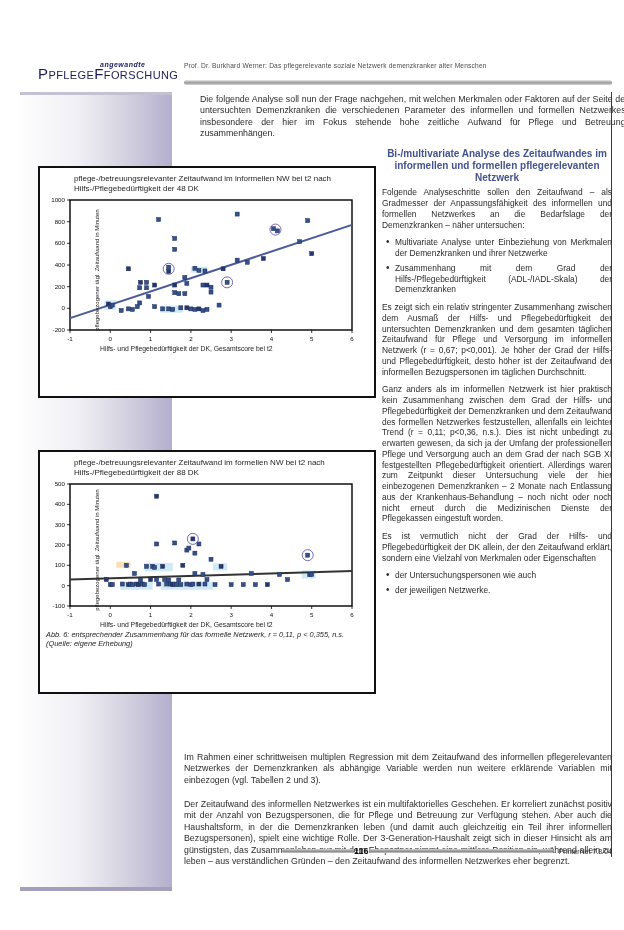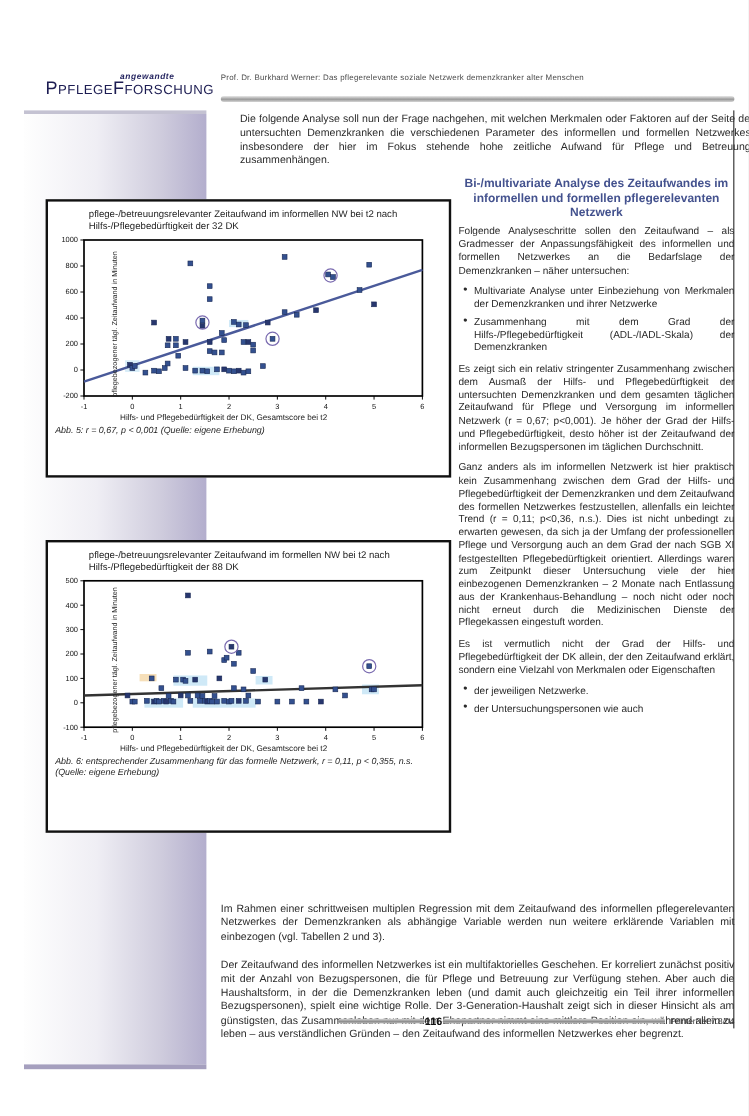--- a/index.html
+++ b/index.html
@@ -61,21 +61,21 @@
 <div class="brand">
   <span class="over">angewandte</span>
   <span class="word"><span class="cap">P</span><span>Pflege</span><span class="cap">F</span><span>Forschung</span></span>
 </div>
 <div class="hdr-right">Prof. Dr. Burkhard Werner: Das pflegerelevante soziale Netzwerk demenzkranker alter Menschen</div>
 <div class="hdr-rule"></div>
 
 <div class="intro">Die folgende Analyse soll nun der Frage nachgehen, mit welchen Merkmalen oder Faktoren auf der Seite der untersuchten Demenzkranken die verschiedenen Parameter des informellen und formellen Netzwerkes, insbesondere der hier im Fokus stehende hohe zeitliche Aufwand für Pflege und Betreuung, zusammenhängen.</div>
 
 <div class="figbox one">
-  <div class="fig-title">pflege-/betreuungsrelevanter Zeitaufwand im informellen NW bei t2 nach Hilfs-/Pflegebedürftigkeit der 32 DK</div>
+  <div class="fig-title">pflege-/betreuungsrelevanter Zeitaufwand im informellen NW bei t2 nach Hilfs-/Pflegebedürftigkeit der 48 DK</div>
   <div class="fig-wrap">
     <div class="ylab">pflegebezogener tägl. Zeitaufwand in Minuten</div>
     <svg id="chart0" width="316" height="150">
         <rect x="60.24285714285714" y="105.20833333333334" width="12.085714285714282" height="9.749999999999986" fill="#d8edf8"></rect>
         <rect x="116.64285714285715" y="110.625" width="22.15714285714286" height="7.041666666666671" fill="#cfe9f7"></rect>
         <rect x="146.85714285714283" y="71.625" width="16.114285714285728" height="5.958333333333329" fill="#cfe9f7"></rect>
         <rect x="26" y="5" width="282" height="130" fill="none" stroke="#000000" stroke-width="1.4"></rect>
         <line x1="23" y1="5" x2="26" y2="5" stroke="#000000" stroke-width="0.8"></line>
         <text x="21" y="7" text-anchor="end" font-size="6.2" font-family="Liberation Sans, sans-serif" fill="#111">1000</text>
         <line x1="23" y1="26.666666666666664" x2="26" y2="26.666666666666664" stroke="#000000" stroke-width="0.8"></line>
@@ -162,21 +162,20 @@
         <rect x="231.4714285714286" y="33.875" width="4" height="4" fill="#33508f" stroke="#1a2a55" stroke-width="0.5"></rect>
         <rect x="253.62857142857143" y="44.708333333333336" width="4" height="4" fill="#33508f" stroke="#1a2a55" stroke-width="0.5"></rect>
         <rect x="261.6857142857143" y="23.583333333333332" width="4" height="4" fill="#33508f" stroke="#1a2a55" stroke-width="0.5"></rect>
         <rect x="265.71428571428567" y="56.625" width="4" height="4" fill="#27366e" stroke="#1a2a55" stroke-width="0.5"></rect>
         <circle cx="124.7" cy="73.79166666666667" r="5.5" fill="none" stroke="#7a6bb0" stroke-width="1"></circle>
         <circle cx="231.45714285714286" cy="34.575" r="5.5" fill="none" stroke="#7a6bb0" stroke-width="1"></circle>
         <circle cx="183.11428571428573" cy="87.33333333333333" r="5.5" fill="none" stroke="#7a6bb0" stroke-width="1"></circle>
       </svg>
   </div>
   <div class="xlab">Hilfs- und Pflegebedürftigkeit der DK, Gesamtscore bei t2</div>
-  <div class="fig-cap">Abb. 5: r = 0,67, p &lt; 0,001 (Quelle: eigene Erhebung)</div>
 </div>
 
 <div class="figbox two">
   <div class="fig-title">pflege-/betreuungsrelevanter Zeitaufwand im formellen NW bei t2 nach Hilfs-/Pflegebedürftigkeit der 88 DK</div>
   <div class="fig-wrap">
     <div class="ylab">pflegebezogener tägl. Zeitaufwand in Minuten</div>
     <svg id="chart1" width="316" height="142">
         <rect x="76.35714285714286" y="103.00666666666667" width="32.22857142857141" height="7.7266666666666595" fill="#cfe9f7"></rect>
         <rect x="116.64285714285715" y="103.00666666666667" width="52.37142857142855" height="7.7266666666666595" fill="#cfe9f7"></rect>
         <rect x="100.52857142857142" y="83.89333333333333" width="28.200000000000003" height="8.540000000000006" fill="#cfe9f7"></rect>
@@ -287,22 +286,22 @@
   <h2>Bi-/multivariate Analyse des Zeitaufwandes im informellen und formellen pflegerelevanten Netzwerk</h2>
   <p>Folgende Analyseschritte sollen den Zeitaufwand – als Gradmesser der Anpassungsfähigkeit des informellen und formellen Netzwerkes an die Bedarfslage der Demenzkranken – näher untersuchen:</p>
   <ul class="blist">
     <li>Multivariate Analyse unter Einbeziehung von Merkmalen der Demenzkranken und ihrer Netzwerke</li>
     <li>Zusammenhang mit dem Grad der Hilfs-/Pflegebedürftigkeit (ADL-/IADL-Skala) der Demenzkranken</li>
   </ul>
   <p>Es zeigt sich ein relativ stringenter Zusammenhang zwischen dem Ausmaß der Hilfs- und Pflegebedürftigkeit der untersuchten Demenzkranken und dem gesamten täglichen Zeitaufwand für Pflege und Versorgung im informellen Netzwerk (r = 0,67; p&lt;0,001). Je höher der Grad der Hilfs- und Pflegebedürftigkeit, desto höher ist der Zeitaufwand der informellen Bezugspersonen im täglichen Durchschnitt.</p>
   <p>Ganz anders als im informellen Netzwerk ist hier praktisch kein Zusammenhang zwischen dem Grad der Hilfs- und Pflegebedürftigkeit der Demenzkranken und dem Zeitaufwand des formellen Netzwerkes festzustellen, allenfalls ein leichter Trend (r = 0,11; p&lt;0,36, n.s.). Dies ist nicht unbedingt zu erwarten gewesen, da sich ja der Umfang der professionellen Pflege und Versorgung auch an dem Grad der nach SGB XI festgestellten Pflegebedürftigkeit orientiert. Allerdings waren zum Zeitpunkt dieser Untersuchung viele der hier einbezogenen Demenzkranken – 2 Monate nach Entlassung aus der Krankenhaus-Behandlung – noch nicht oder noch nicht erneut durch die Medizinischen Dienste der Pflegekassen eingestuft worden.</p>
   <p>Es ist vermutlich nicht der Grad der Hilfs- und Pflegebedürftigkeit der DK allein, der den Zeitaufwand erklärt, sondern eine Vielzahl von Merkmalen oder Eigenschaften</p>
   <ul class="blist">
+    <li>der Untersuchungspersonen wie auch</li>
     <li>der jeweiligen Netzwerke.</li>
-    <li>der Untersuchungspersonen wie auch</li>
   </ul>
 </div>
 
 <div class="bpar1">Im Rahmen einer schrittweisen multiplen Regression mit dem Zeitaufwand des informellen pflegerelevanten Netzwerkes der Demenzkranken als abhängige Variable werden nun weitere erklärende Variablen mit einbezogen (vgl. Tabellen 2 und 3).</div>
 <div class="bpar2">Der Zeitaufwand des informellen Netzwerkes ist ein multifaktorielles Geschehen. Er korreliert zunächst positiv mit der Anzahl von Bezugspersonen, die für Pflege und Betreuung zur Verfügung stehen. Aber auch die Haushaltsform, in der die Demenzkranken leben (und damit auch gleichzeitig ein Teil ihrer informellen Bezugspersonen), spielt eine wichtige Rolle. Der 3-Generation-Haushalt zeigt sich in dieser Hinsicht als am günstigsten, das Zusammenleben nur mit dem Ehepartner nimmt eine mittlere Position ein, während allein zu leben – aus verständlichen Gründen – den Zeitaufwand des informellen Netzwerkes eher begrenzt.</div>
 
 <div class="footer">
   <div class="fbar a"></div>
   <div class="fpage">116</div>
   <div class="fbar b"></div>

